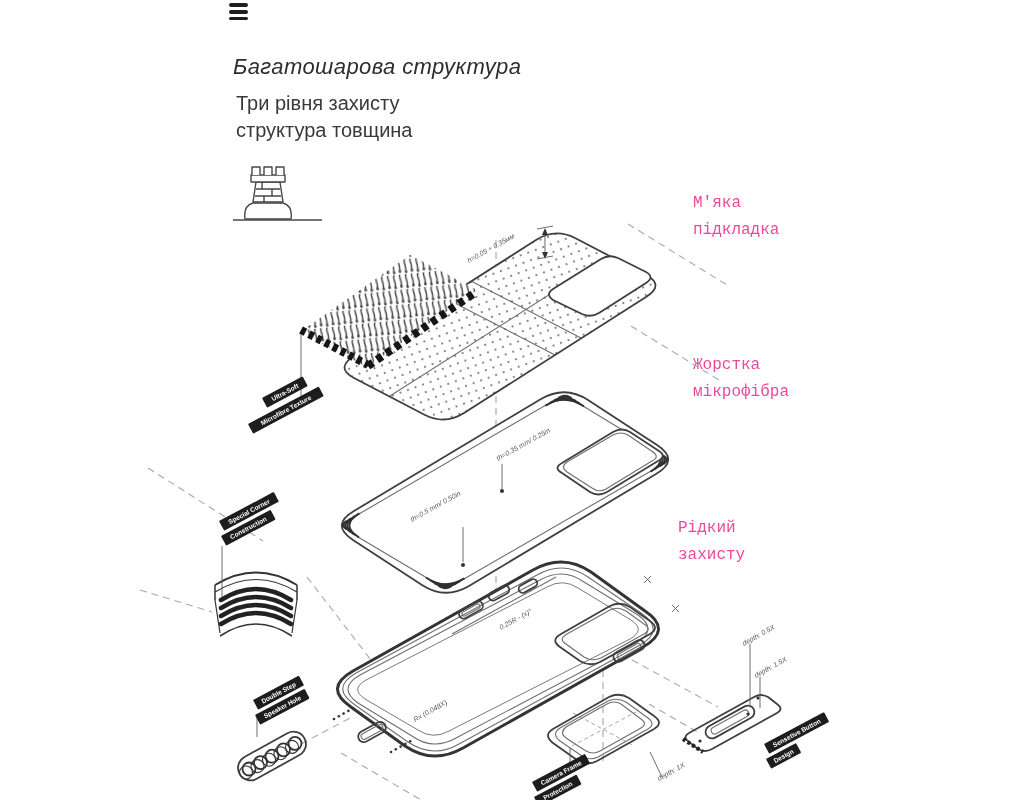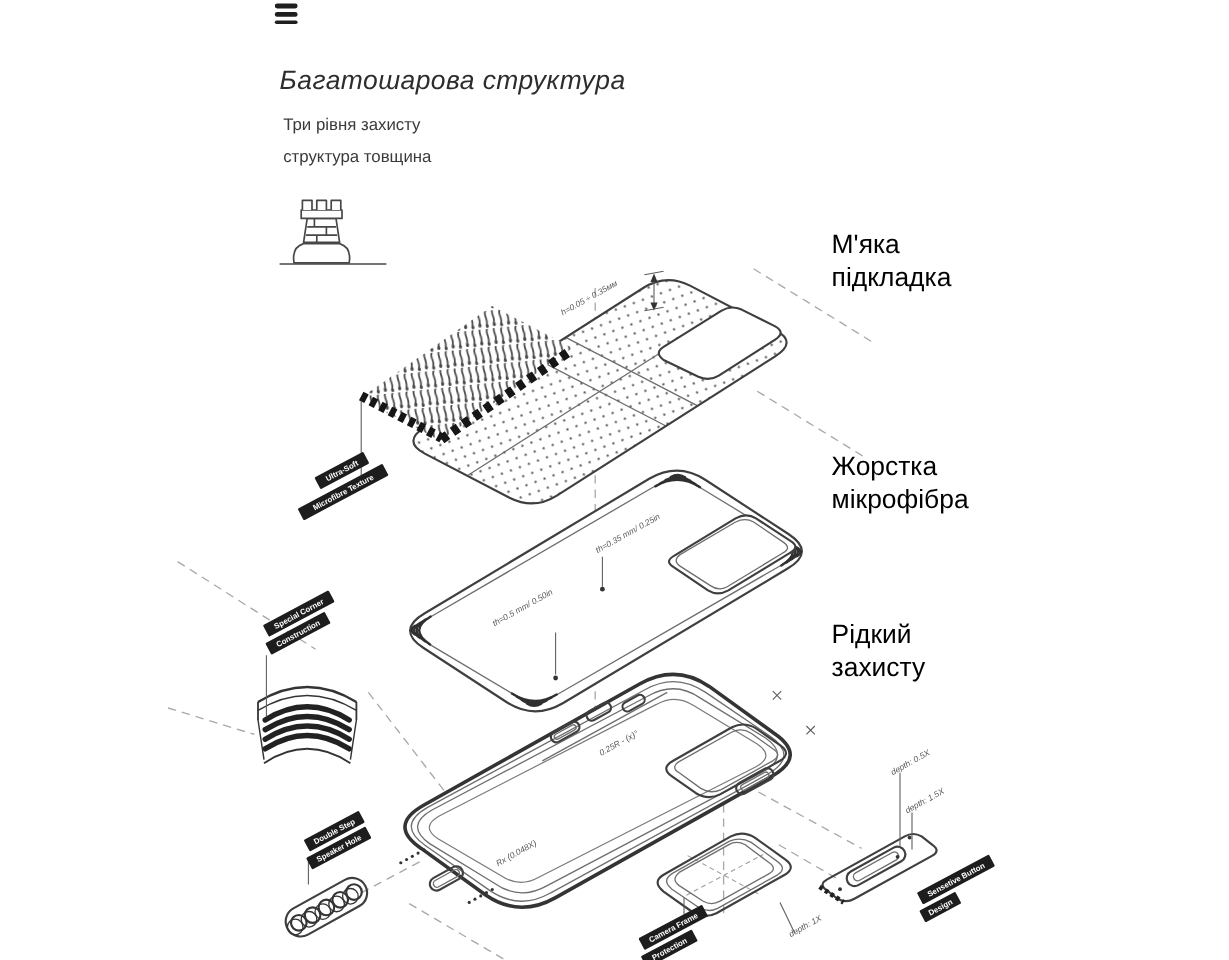--- a/index.html
+++ b/index.html
@@ -6,23 +6,23 @@
     --ink:#2b2b2b; --body:#3a3a3a; --line:#3f3f3f; --soft:#6e6e6e;
     --dash:#a8a8a8; --ribbon-bg:#1d1d1d; --ribbon-tx:#ffffff; --anno:#5a5a5a;
   }
   html,body{margin:0;padding:0;background:#fff;}
   .page{position:relative;width:1024px;height:800px;background:#ffffff;overflow:hidden;
         font-family:"Liberation Sans",sans-serif;color:var(--ink);}
   .menu{position:absolute;left:229px;top:3px;width:20px;height:19px;cursor:pointer;}
   .menu span{display:block;width:19px;height:3.8px;border-radius:2px;background:#1f1f1f;margin-bottom:3px;}
   .title{position:absolute;left:233px;top:38px;font-size:22px;font-weight:400;font-style:italic;
          letter-spacing:.4px;color:#2d2d2d;white-space:nowrap;margin-top:16px;}
-  .subtitle{position:absolute;left:236px;top:90px;font-size:14px;line-height:27px;color:var(--body);}
-  .callout{position:absolute;font-size:22px;line-height:27px;color:#000000;}
-  #co-1{left:693px;top:190px;} #co-2{left:693px;top:352px;margin-top:23px;} #co-3{left:693px;top:515px;}
+  .subtitle{position:absolute;left:236px;top:90px;font-size:20px;line-height:27px;color:var(--body);}
+  .callout{position:absolute;font-size:16px;line-height:27px;color:#ec4899;font-family:Liberation Mono, monospace;}
+  #co-1{left:693px;top:190px;} #co-2{left:693px;top:352px;} #co-3{left:678px;top:515px;}
   svg#art{position:absolute;left:0;top:0;}
   .ln{fill:none;stroke:var(--line);stroke-width:1.8;stroke-linejoin:round;}
   .ln-thick{fill:none;stroke:#343434;stroke-width:3;stroke-linejoin:round;}
   .ln-thin{fill:none;stroke:var(--soft);stroke-width:1.1;stroke-linejoin:round;}
   .fillw{fill:#ffffff;}
   .dash{fill:none;stroke:var(--dash);stroke-width:1.1;stroke-dasharray:7 5;}
   .dash2{fill:none;stroke:#9d9d9d;stroke-width:.9;stroke-dasharray:4 3;}
   .anno{font-family:"Liberation Sans",sans-serif;font-size:7px;font-style:italic;fill:var(--anno);}
   .ribbon{fill:var(--ribbon-bg);}
   .ribbon-t{font-family:"Liberation Sans",sans-serif;font-size:6.5px;font-weight:bold;fill:var(--ribbon-tx);}

